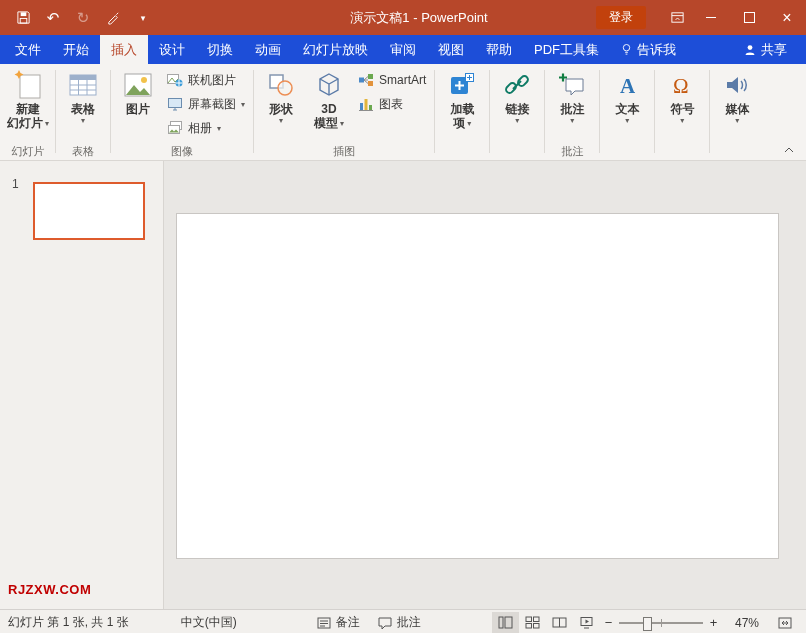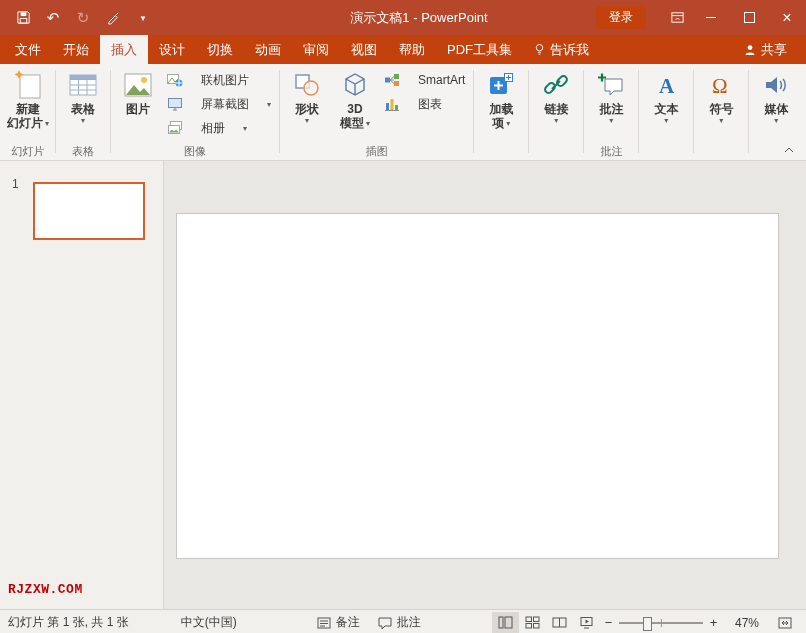--- a/index.html
+++ b/index.html
@@ -16,49 +16,49 @@
   .qat-caret{font-size:9px;color:#fff;}
   .win-title{position:absolute;left:50%;transform:translateX(-50%);top:0;height:35px;display:flex;align-items:center;
              color:#fff;font-size:13px;white-space:nowrap;margin-left:16px;}
   .title-right{margin-left:auto;display:flex;align-items:center;height:100%;}
   .signin{background:#c2410c;color:#fff;font-size:12px;padding:3px 13px;border-radius:2px;margin-right:16px;white-space:nowrap;}
   .win-btn{width:38px;height:35px;display:flex;align-items:center;justify-content:center;color:#fff;font-size:16px;}
   .min-bar{display:block;width:10px;height:1px;background:#fff;}
   .max-box{display:block;width:9px;height:9px;border:1px solid #fff;}
 
   
-  .tabs-row{height:29px;background:#c2410c;display:flex;align-items:stretch;padding-left:4px;}
+  .tabs-row{height:29px;background:#1d4ed8;display:flex;align-items:stretch;padding-left:4px;}
   .tab{padding:0 11px;display:flex;align-items:center;gap:5px;color:#fff;font-size:13px;white-space:nowrap;}
   .tab.selected{background:#F5F3F1;color:#B7472A;}
   .tab-share{margin-left:auto;margin-right:8px;}
 
   
   .ribbon{height:96px;background:#F5F3F1;border-bottom:1px solid #DAD7D3;display:flex;align-items:stretch;
           padding:0 2px;position:relative;}
   .rgroup{display:flex;flex-direction:column;}
   .rgroup-content{height:79px;display:flex;align-items:flex-start;padding:3px 2px 0;}
   .rgroup-label{height:15px;line-height:13px;font-size:11px;color:#6A6865;text-align:center;white-space:nowrap;}
   .vsep{width:1px;background:#DCD9D5;margin:6px 1px 7px;}
   .bigbtn{min-width:42px;padding:1px 3px;display:flex;flex-direction:column;align-items:center;
           font-size:12px;color:#3B3A39;line-height:14px;}
   .bicon{height:34px;display:flex;align-items:center;justify-content:center;}
   .bline{display:flex;align-items:center;gap:2px;white-space:nowrap;font-weight:bold;}
   .caret{font-size:8px;line-height:9px;color:#605E5C;}
   .smallcol{display:flex;flex-direction:column;padding-top:1px;}
-  .smallbtn{height:24px;display:flex;align-items:center;gap:18px;font-size:12px;color:#3B3A39;
+  .smallbtn{height:24px;display:flex;align-items:center;gap:5px;font-size:12px;color:#3B3A39;
             padding:0 5px;white-space:nowrap;}
   .collapse-btn{position:absolute;right:8px;bottom:3px;width:18px;height:14px;display:flex;
                 align-items:center;justify-content:center;}
 
   
   .content{display:flex;height:448px;}
   .thumbs{width:163px;background:#F2F0ED;border-right:1px solid #D8D5D1;position:relative;flex:none;}
   .snum{position:absolute;left:12px;top:16px;font-size:12px;color:#4A4A4A;}
   .thumb{position:absolute;left:33px;top:21px;width:108px;height:54px;background:#fff;border:2px solid #DE5B2C;}
-  .watermark{position:absolute;left:8px;bottom:12px;color:#C00000;font-size:13px;font-weight:bold;letter-spacing:.5px;font-family:Liberation Mono, monospace;}
+  .watermark{position:absolute;left:8px;bottom:12px;color:#C00000;font-size:13px;font-weight:bold;letter-spacing:.5px;}
   .canvas{flex:1;background:#E9E7E4;position:relative;}
   .slide{position:absolute;left:13px;top:53px;width:601px;height:344px;background:#fff;box-shadow:0 0 0 1px #C9C6C3;}
 
   
   .statusbar{height:25px;background:#F2F0ED;border-top:1px solid #D4D1CE;display:flex;align-items:center;
              font-size:12px;color:#3B3A39;padding:0 8px;}
   .sb-item{display:flex;align-items:center;gap:5px;white-space:nowrap;}
   .sb-lang{margin-left:52px;}
   .sb-notes{margin-left:80px;}
   .sb-comments{margin-left:18px;}
@@ -125,20 +125,21 @@
     </div>
   </div>
 
   <div class="tabs-row">
     <div class="tab">文件</div>
     <div class="tab">开始</div>
     <div class="tab selected">插入</div>
     <div class="tab">设计</div>
     <div class="tab">切换</div>
     <div class="tab">动画</div>
+    <div class="tab">幻灯片放映</div>
     <div class="tab">审阅</div>
     <div class="tab">视图</div>
     <div class="tab">帮助</div>
     <div class="tab">PDF工具集</div>
     <div class="tab">
       <svg width="11" height="14" viewBox="0 0 12 15">
         <circle cx="6" cy="5" r="3.5" fill="none" stroke="#fff"></circle>
         <path d="M4.5 10h3M5 12h2" stroke="#fff"></path>
       </svg>
       <span>告诉我</span>

